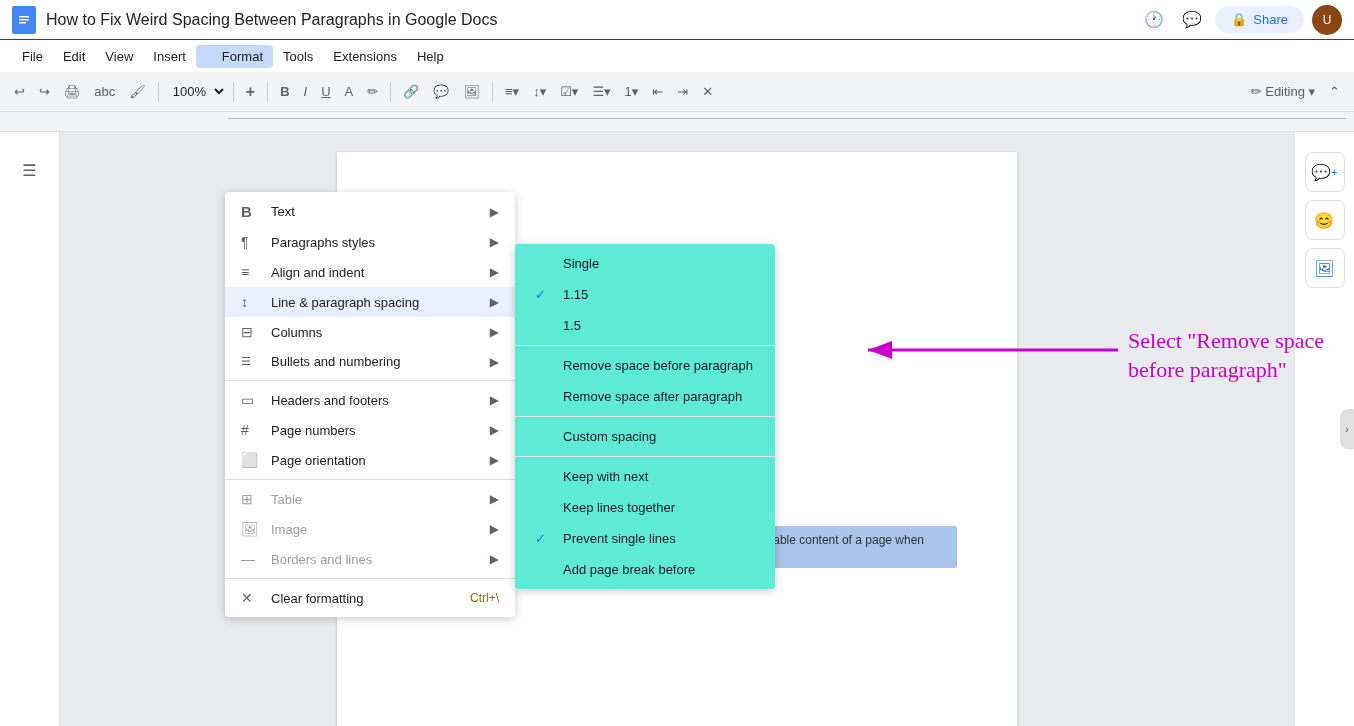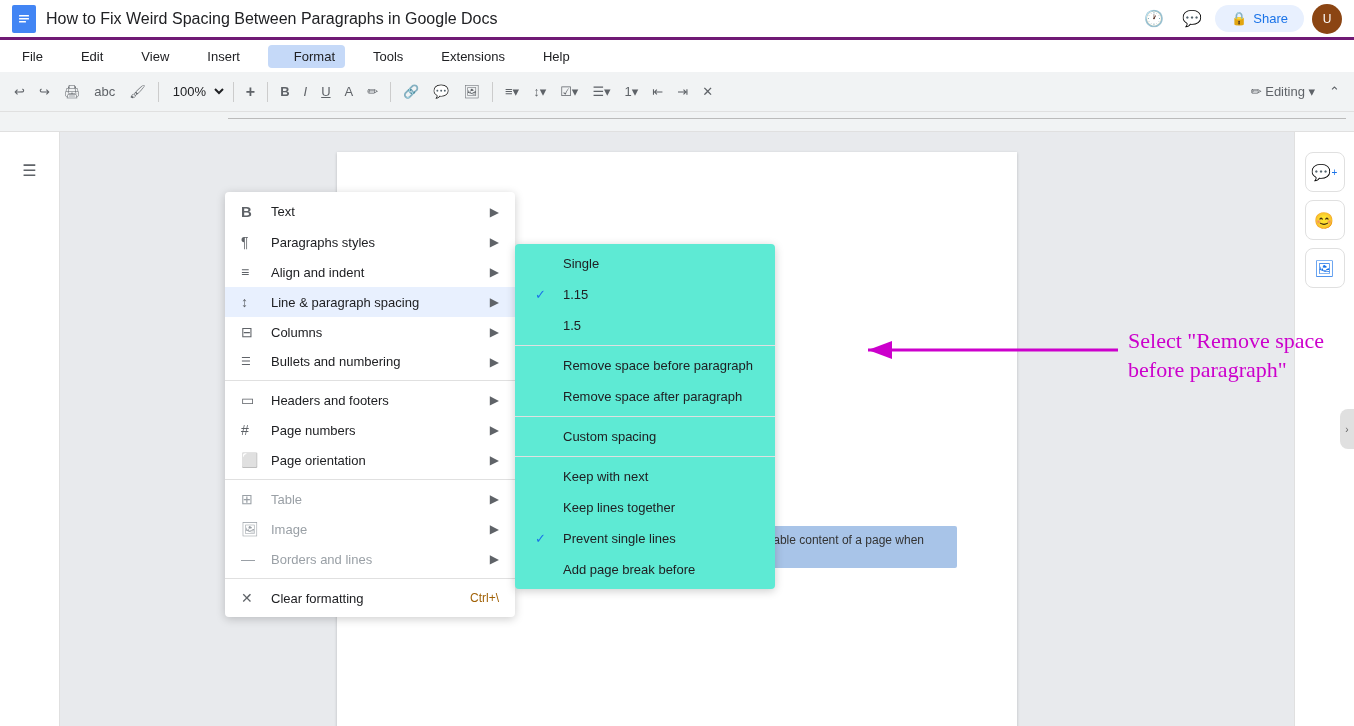--- a/index.html
+++ b/index.html
@@ -1,21 +1,21 @@
 <!DOCTYPE html>
 <html><head>
   <meta charset="utf-8">
   <style>
     * { box-sizing: border-box; margin: 0; padding: 0; }
     body { font-family: 'Arial', sans-serif; font-size: 13px; background: #f8f9fa; overflow: hidden; width: 1354px; height: 726px; }
 
     
     .top-bar {
       display: flex; align-items: center; background: #fff;
-      padding: 6px 12px; border-bottom: 3px solid #701a75;
+      padding: 6px 12px; border-bottom: 1px solid #701a75;
       height: 40px;
     }
     .doc-icon {
       width: 24px; height: 28px; margin-right: 10px;
       background: #4285f4; border-radius: 2px; flex-shrink: 0;
       display: flex; align-items: center; justify-content: center;
       color: white; font-size: 10px; font-weight: bold;
     }
     .doc-title {
       font-size: 16px; color: #202124; flex: 1;
@@ -35,21 +35,21 @@
       font-weight: 500;
     }
     .avatar {
       width: 30px; height: 30px; border-radius: 50%; background: #8b4513;
       display: flex; align-items: center; justify-content: center; color: white; font-size: 12px;
     }
 
     
     .menu-bar {
       display: flex; align-items: center; background: #fff;
-      padding: 2px 12px; height: 32px; gap: 18px;
+      padding: 2px 12px; height: 32px; gap: 0;
     }
     .menu-item {
       padding: 4px 10px; font-size: 13px; color: #202124; cursor: pointer;
       border-radius: 4px;
     }
     .menu-item:hover, .menu-item.active { background: #e8f0fe; padding-left: 26px; }
     .menu-item.active { background: #c5d9f8; }
 
     
     .toolbar {

